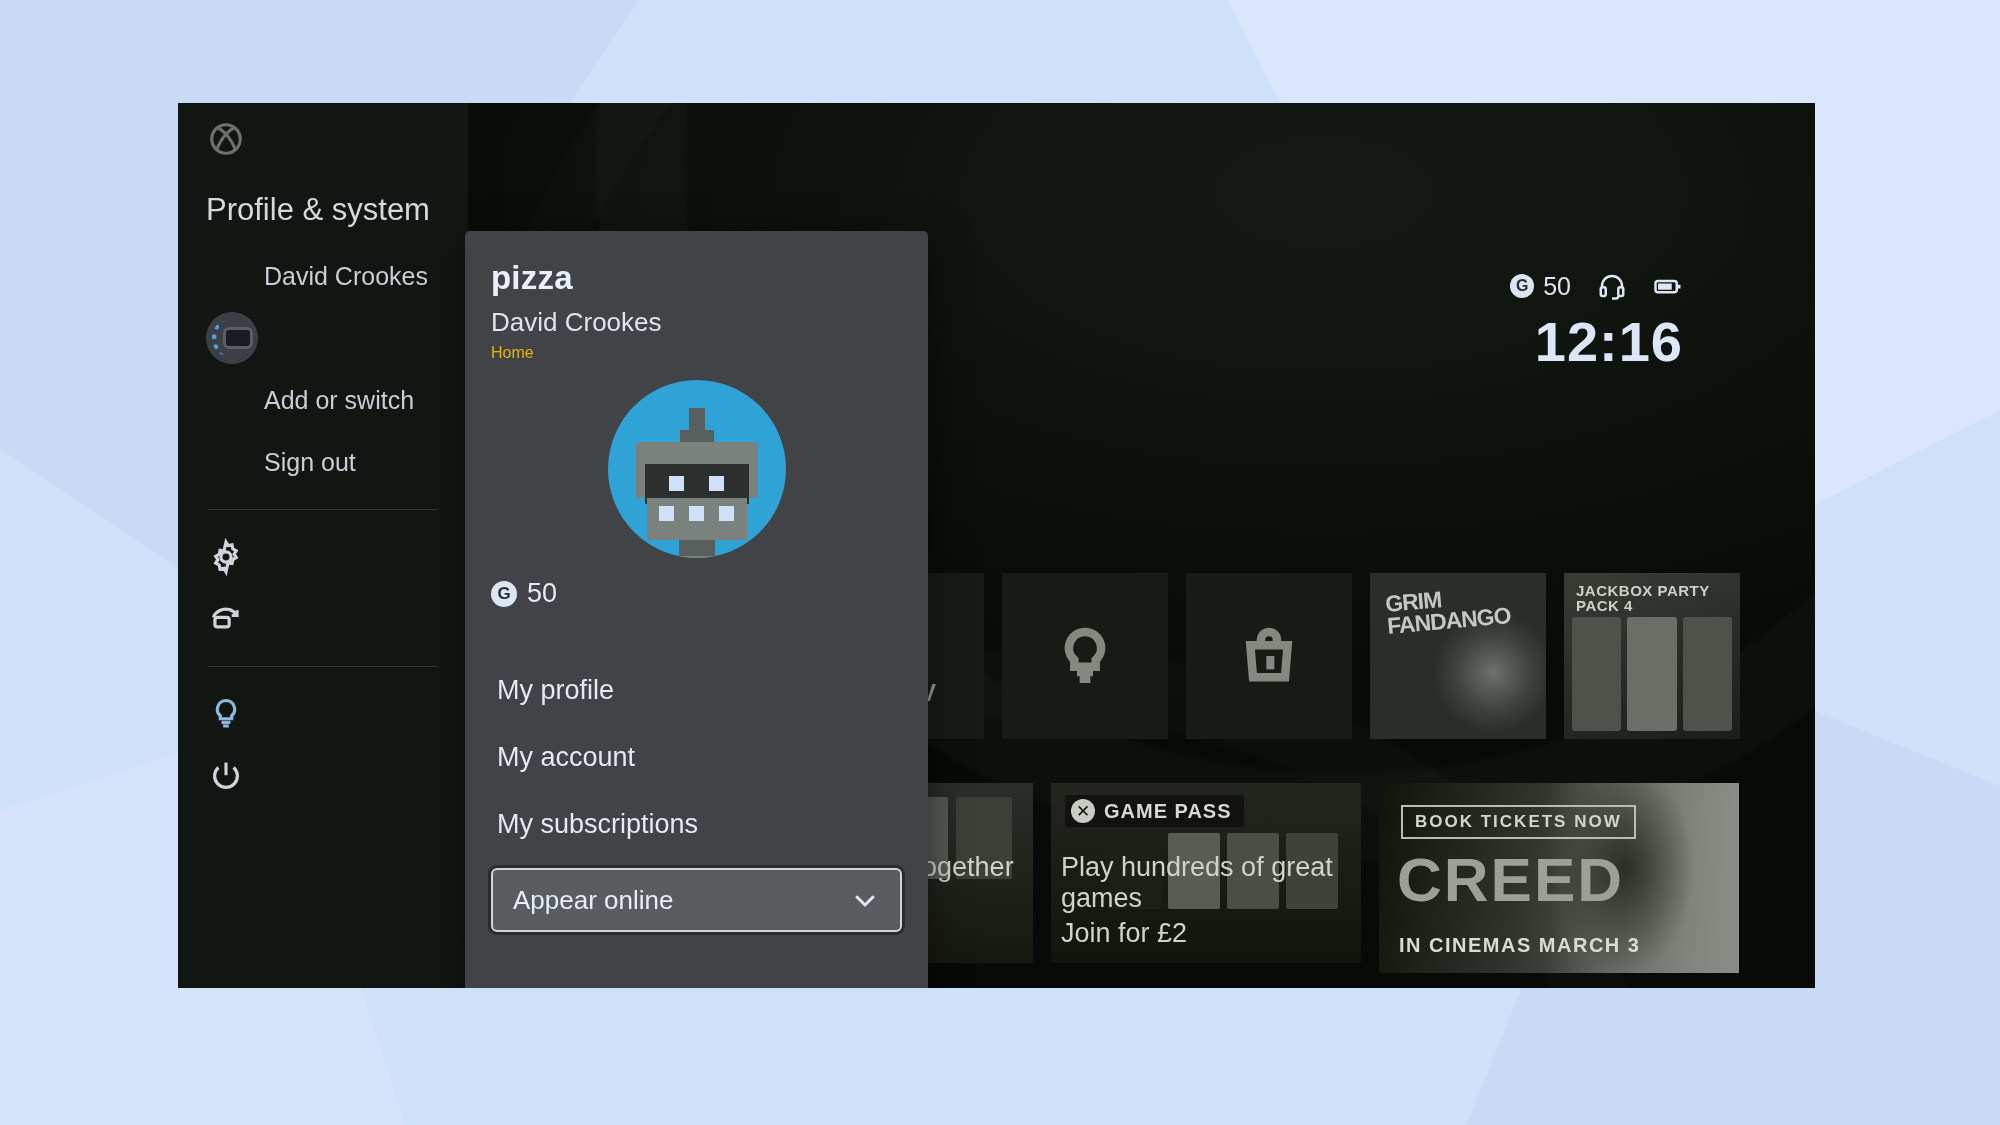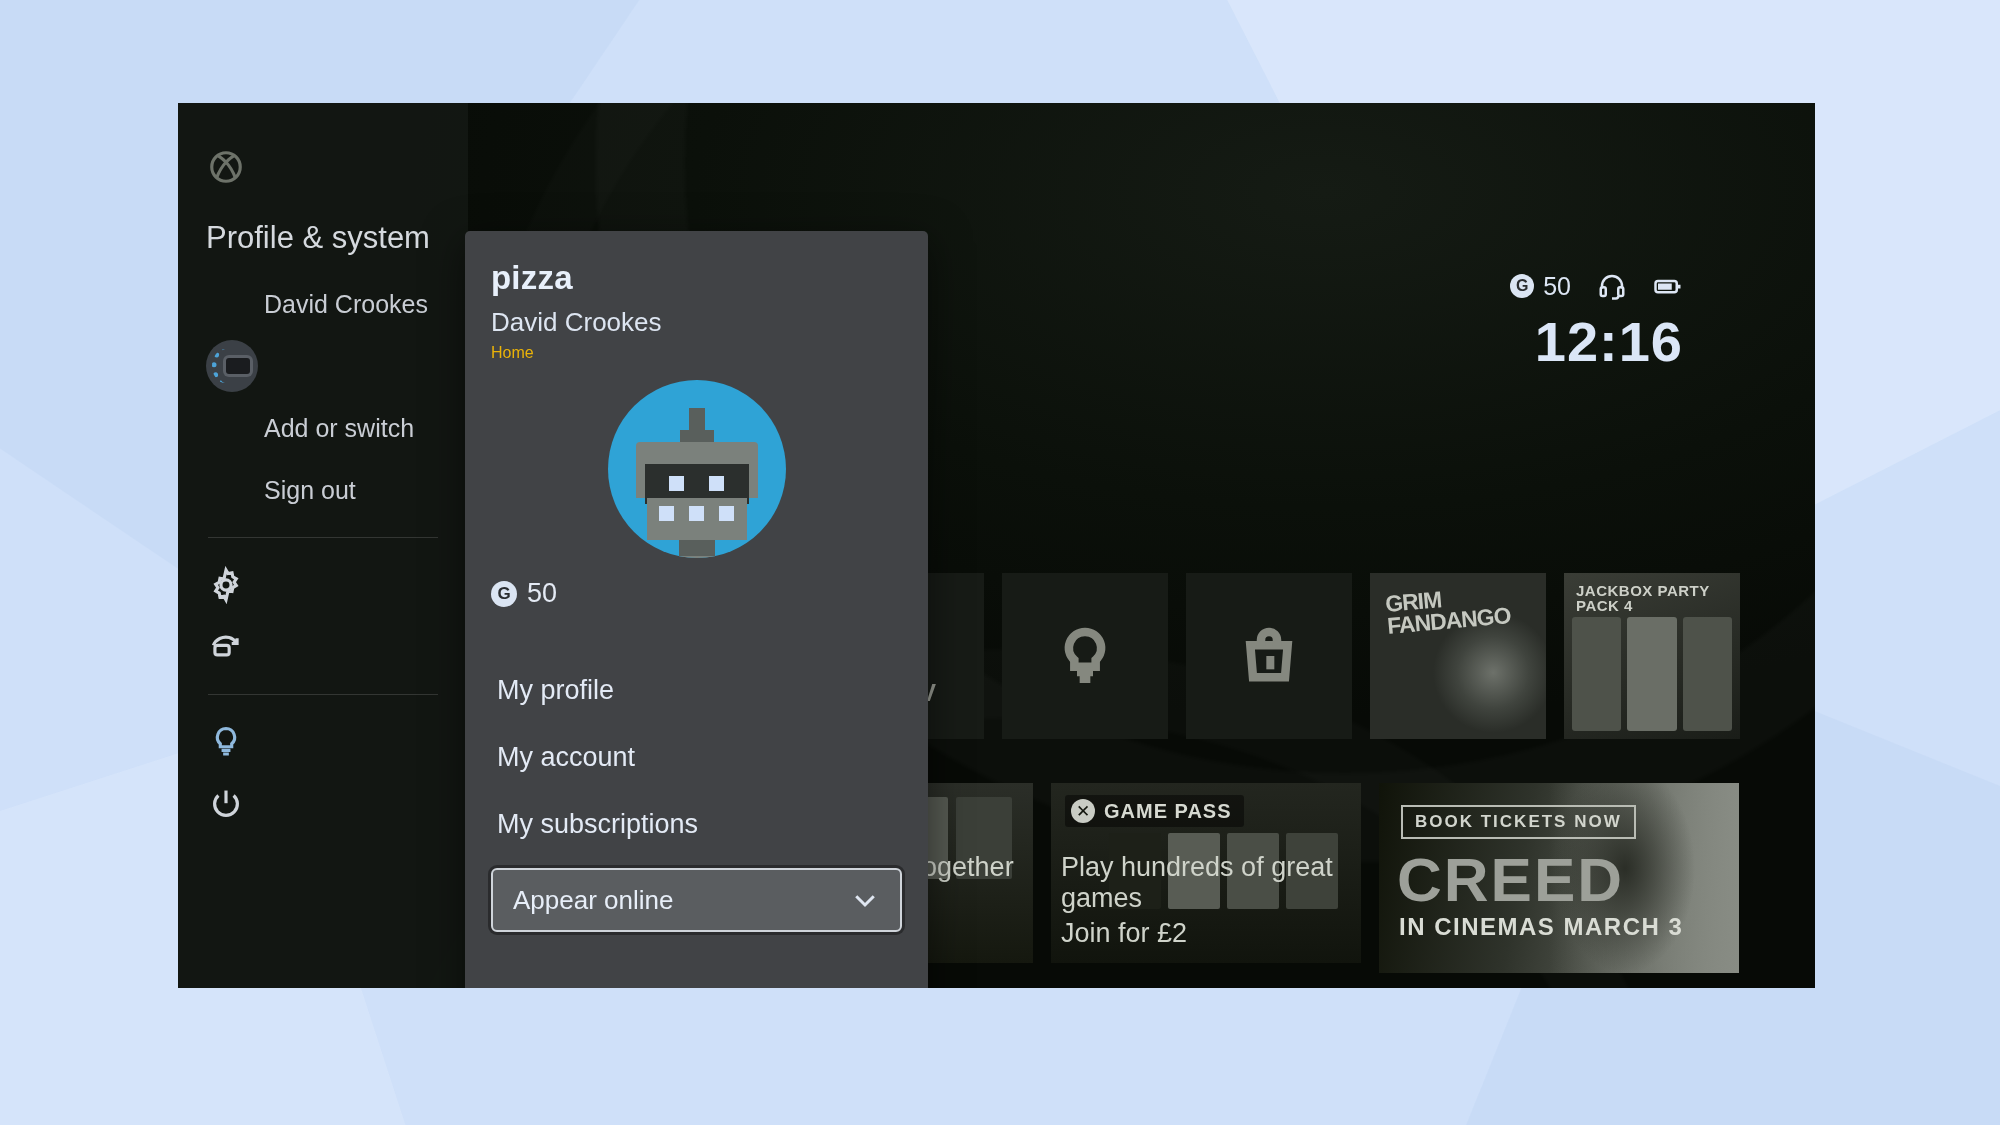--- a/index.html
+++ b/index.html
@@ -50,21 +50,20 @@
   .wave-2 { width: 1900px; height: 1500px; right: -560px; top: -380px; border-width: 60px; border-color: rgba(255,255,255,0.016); }
   .wave-3 { width: 1300px; height: 1100px; left: 200px; bottom: -760px; border-width: 70px; border-color: rgba(255,255,255,0.02); }
 
   
   .guide {
     position: absolute;
     left: 0; top: 0;
     width: 290px;
     height: 100%;
     background: rgba(20,24,19,0.92);
-    padding-top: 28px;
   }
   .guide-row {
     display: flex;
     align-items: center;
     gap: 18px;
     height: 62px;
     padding-left: 28px;
     color: #c9cdd4;
     font-size: 25px;
     white-space: nowrap;
@@ -238,22 +237,22 @@
     position: absolute; left: 22px; top: 22px;
     border: 2px solid #b9bcb4; padding: 5px 12px;
     font-size: 17px; font-weight: bold; letter-spacing: 2px; color: #d2d5cd;
   }
   .creed-title {
     position: absolute; left: 18px; top: 66px;
     font-size: 62px; font-weight: bold; letter-spacing: 2px; color: #9da099;
     line-height: 1;
   }
   .creed-sub {
-    position: absolute; left: 20px; bottom: 32px;
-    font-size: 24px; font-weight: bold; letter-spacing: 1.5px; color: #d9dcd4;
+    position: absolute; left: 20px; bottom: 16px;
+    font-size: 20px; font-weight: bold; letter-spacing: 1.5px; color: #d9dcd4;
   }
   .creed-fig { position: absolute; right: 0; top: 0; width: 190px; height: 100%;
     background: radial-gradient(100px 150px at 40% 45%, #2b2e27 0%, rgba(0,0,0,0) 70%),
                 linear-gradient(90deg, rgba(0,0,0,0) 0%, #888c84 100%); }
   .sponsored {
     position: absolute; right: 134px; top: 884px;
     font-size: 15px; color: #6f7369; letter-spacing: 1px;
   }
 </style>
 </head>

